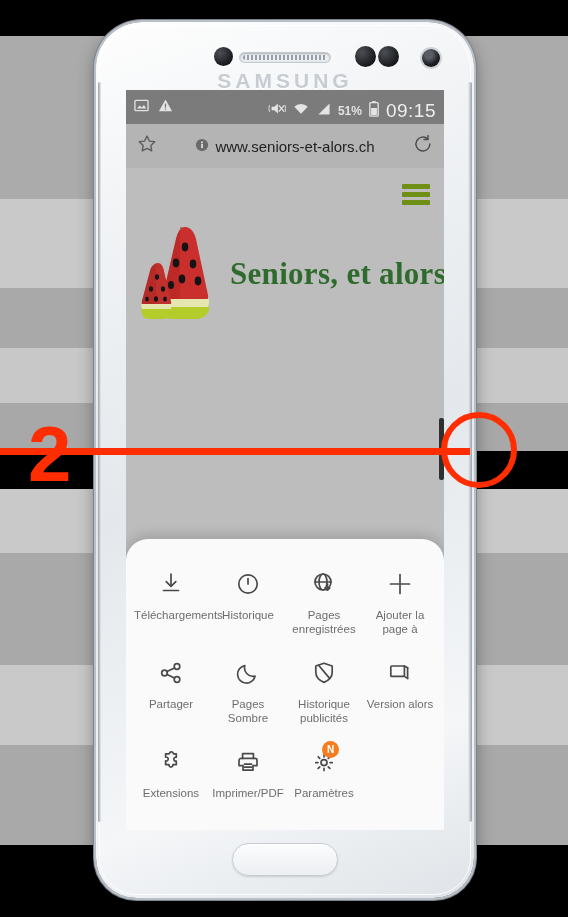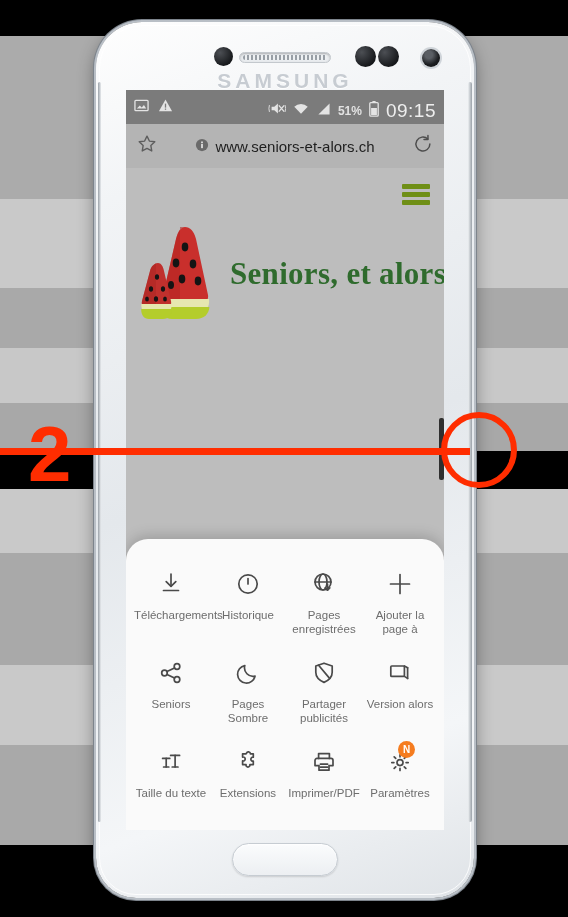--- a/index.html
+++ b/index.html
@@ -378,68 +378,55 @@
             <div class="cell">
               <div class="cell-icon">
                 <svg width="26" height="26" viewBox="0 0 26 26" class="ico">
                     <circle cx="19" cy="6.5" r="2.8"></circle>
                     <circle cx="6.5" cy="13" r="2.8"></circle>
                     <circle cx="19" cy="19.5" r="2.8"></circle>
                     <path d="M9 11.6 16.5 7.9"></path>
                     <path d="M9 14.4 16.5 18.1"></path>
                   </svg>
               </div>
-              <div class="cell-label">Seniors</div>
+              <div class="cell-label">Partager</div>
             </div>
 
             <div class="cell">
               <div class="cell-icon">
                 <svg width="26" height="26" viewBox="0 0 26 26" class="ico">
                     <path d="M20 16.2A8.6 8.6 0 0 1 9.8 5.6 8.8 8.8 0 1 0 20 16.2Z"></path>
                   </svg>
               </div>
               <div class="cell-label">Pages Sombre</div>
             </div>
 
             <div class="cell">
               <div class="cell-icon">
                 <svg width="26" height="26" viewBox="0 0 26 26" class="ico">
                     <path d="M13 3.2 21.2 6v6.3c0 4.6-3.3 8-8.2 10.1C8.1 20.3 4.8 16.9 4.8 12.3V6Z"></path>
                     <path d="M7.6 5.2 18.6 18.4"></path>
                   </svg>
               </div>
-              <div class="cell-label">Partager publicités</div>
+              <div class="cell-label">Historique publicités</div>
             </div>
 
 
             <div class="cell">
               <div class="cell-icon">
                 <svg width="26" height="26" viewBox="0 0 26 26" class="ico">
                     <rect x="3.8" y="6" width="13.6" height="10.4" rx="1"></rect>
                     <path d="M20.6 7.8v10.6"></path>
                     <path d="M17.4 16.4 20.6 18.4"></path>
                     <path d="M17.4 6 20.6 7.8"></path>
                   </svg>
               </div>
               <div class="cell-label">Version alors</div>
             </div>
 
-            <div class="cell">
-              <div class="cell-icon">
-                <svg width="26" height="26" viewBox="0 0 26 26" class="ico">
-                    <path d="M4.6 9.4h7.2"></path>
-                    <path d="M8.2 9.4v8.6"></path>
-                    <path d="M12.6 6.4h9"></path>
-                    <path d="M17.1 6.4v11.6"></path>
-                    <path d="M5.6 18h5.2"></path>
-                    <path d="M14.2 18h5.8"></path>
-                  </svg>
-              </div>
-              <div class="cell-label">Taille du texte</div>
-            </div>
 
             <div class="cell">
               <div class="cell-icon">
                 <svg width="26" height="26" viewBox="0 0 26 26" class="ico">
                     <path d="M11.5 4.2a2 2 0 0 1 3.9.6h2.9v3.4a2 2 0 1 0 0 3.9v3.5h-3.4a2 2 0 1 1-3.9 0H7.6v-3.7a2 2 0 1 0 0-3.8V4.8h3.5Z"></path>
                   </svg>
               </div>
               <div class="cell-label">Extensions</div>
             </div>
 

